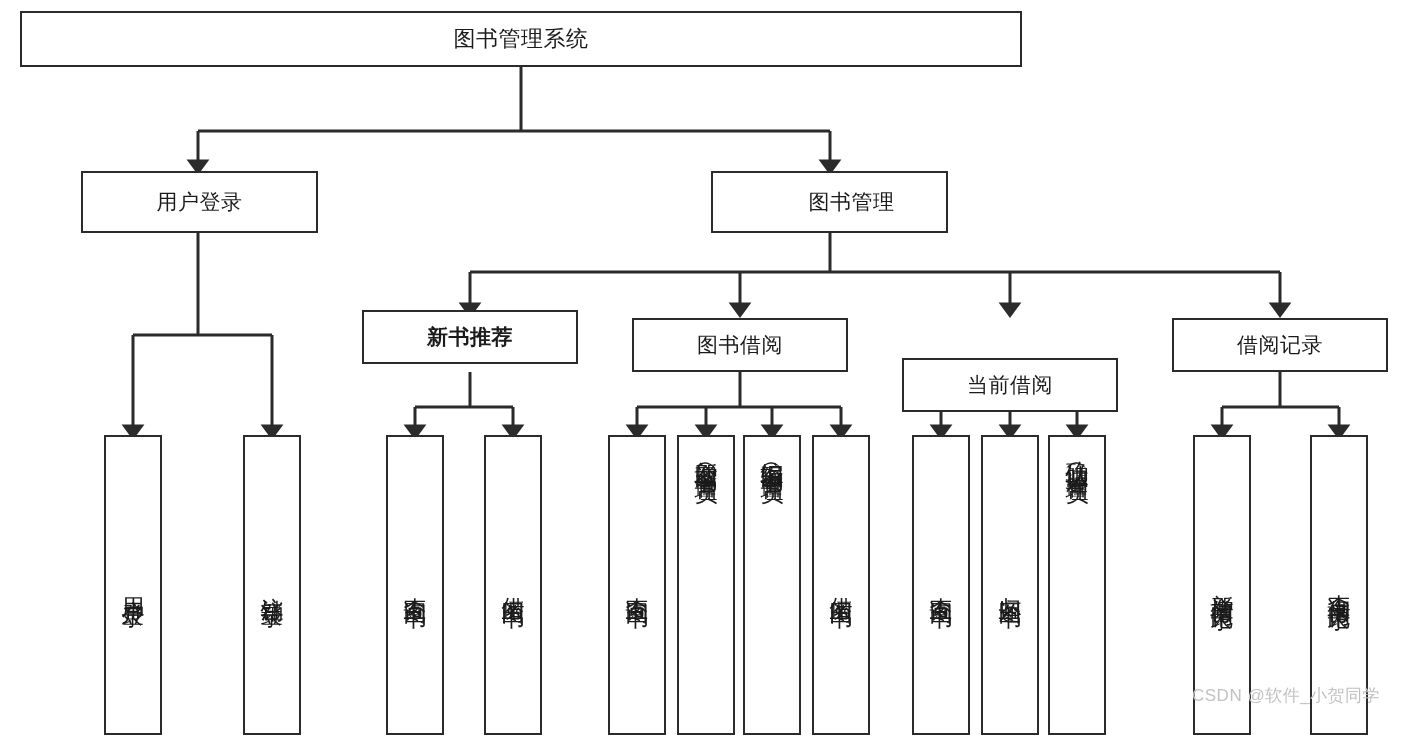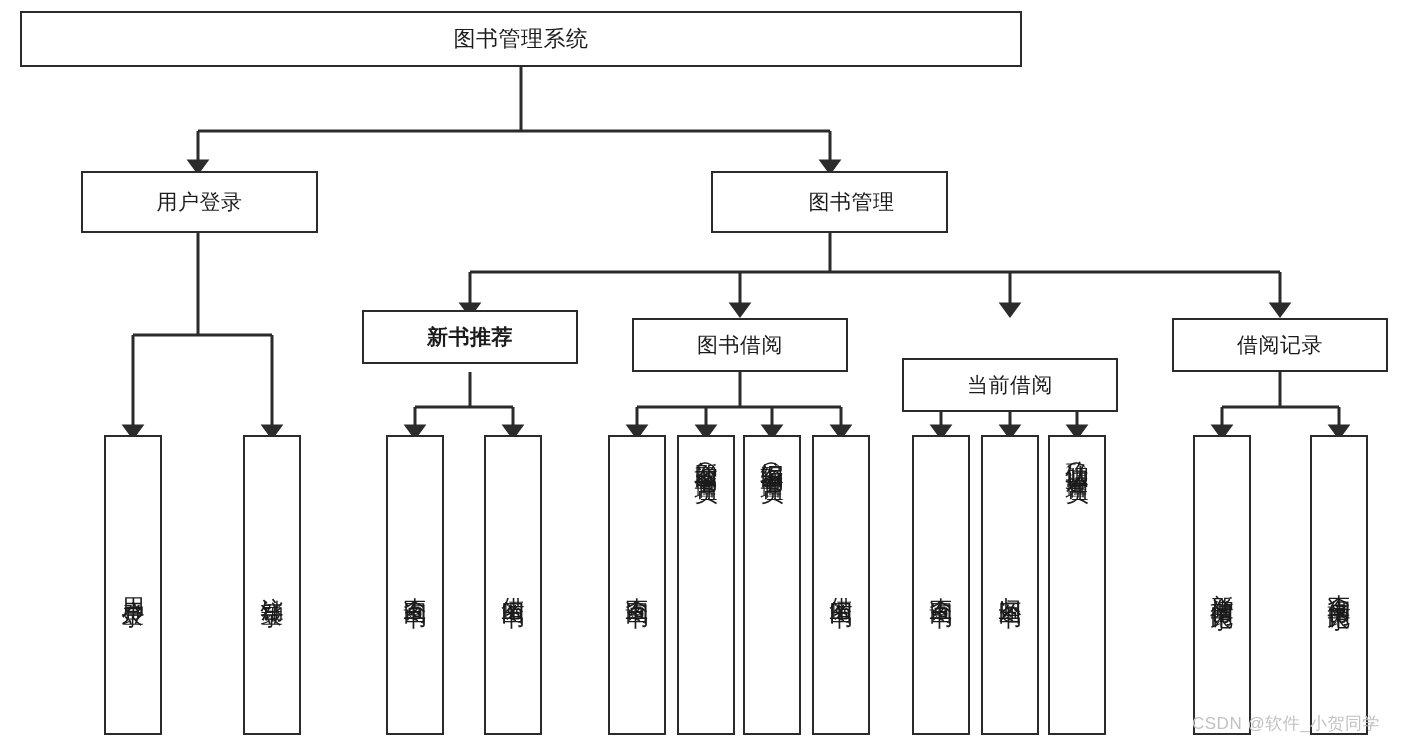--- a/index.html
+++ b/index.html
@@ -199,15 +199,15 @@
     <span class="node-label">确认归还（管理员）</span>
   </div>
 
   <div class="node vert centered" style="left:1193px; top:435px; width:58px; height:300px;">
     <span class="node-label">新增借阅记录</span>
   </div>
   <div class="node vert centered" style="left:1310px; top:435px; width:58px; height:300px;">
     <span class="node-label">查询借阅记录</span>
   </div>
 
-  <div id="watermark" style="left:1192px; top:684px;margin-top:28px;">CSDN @软件_小贺同学</div>
+  <div id="watermark" style="left:1192px; top:684px;">CSDN @软件_小贺同学</div>
 
 </div>
 
 </body></html>

